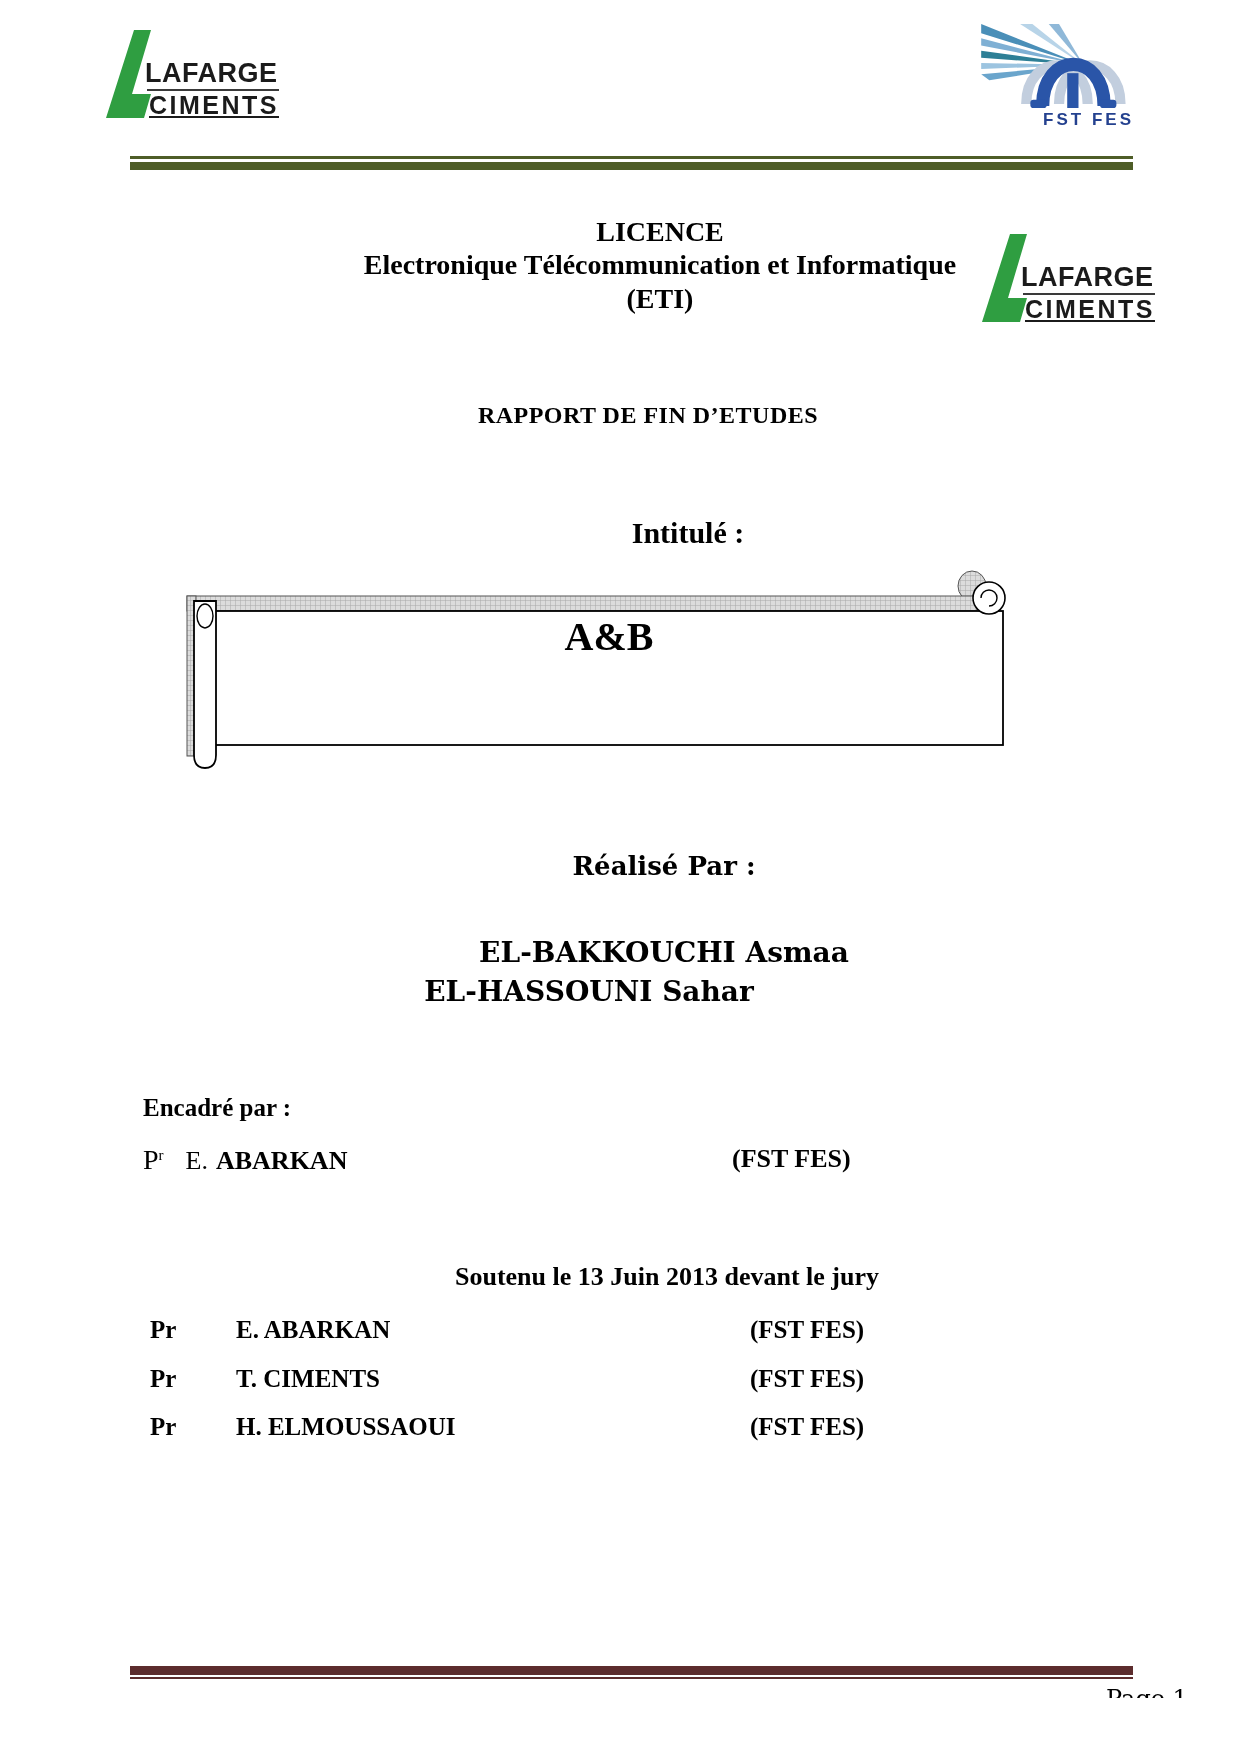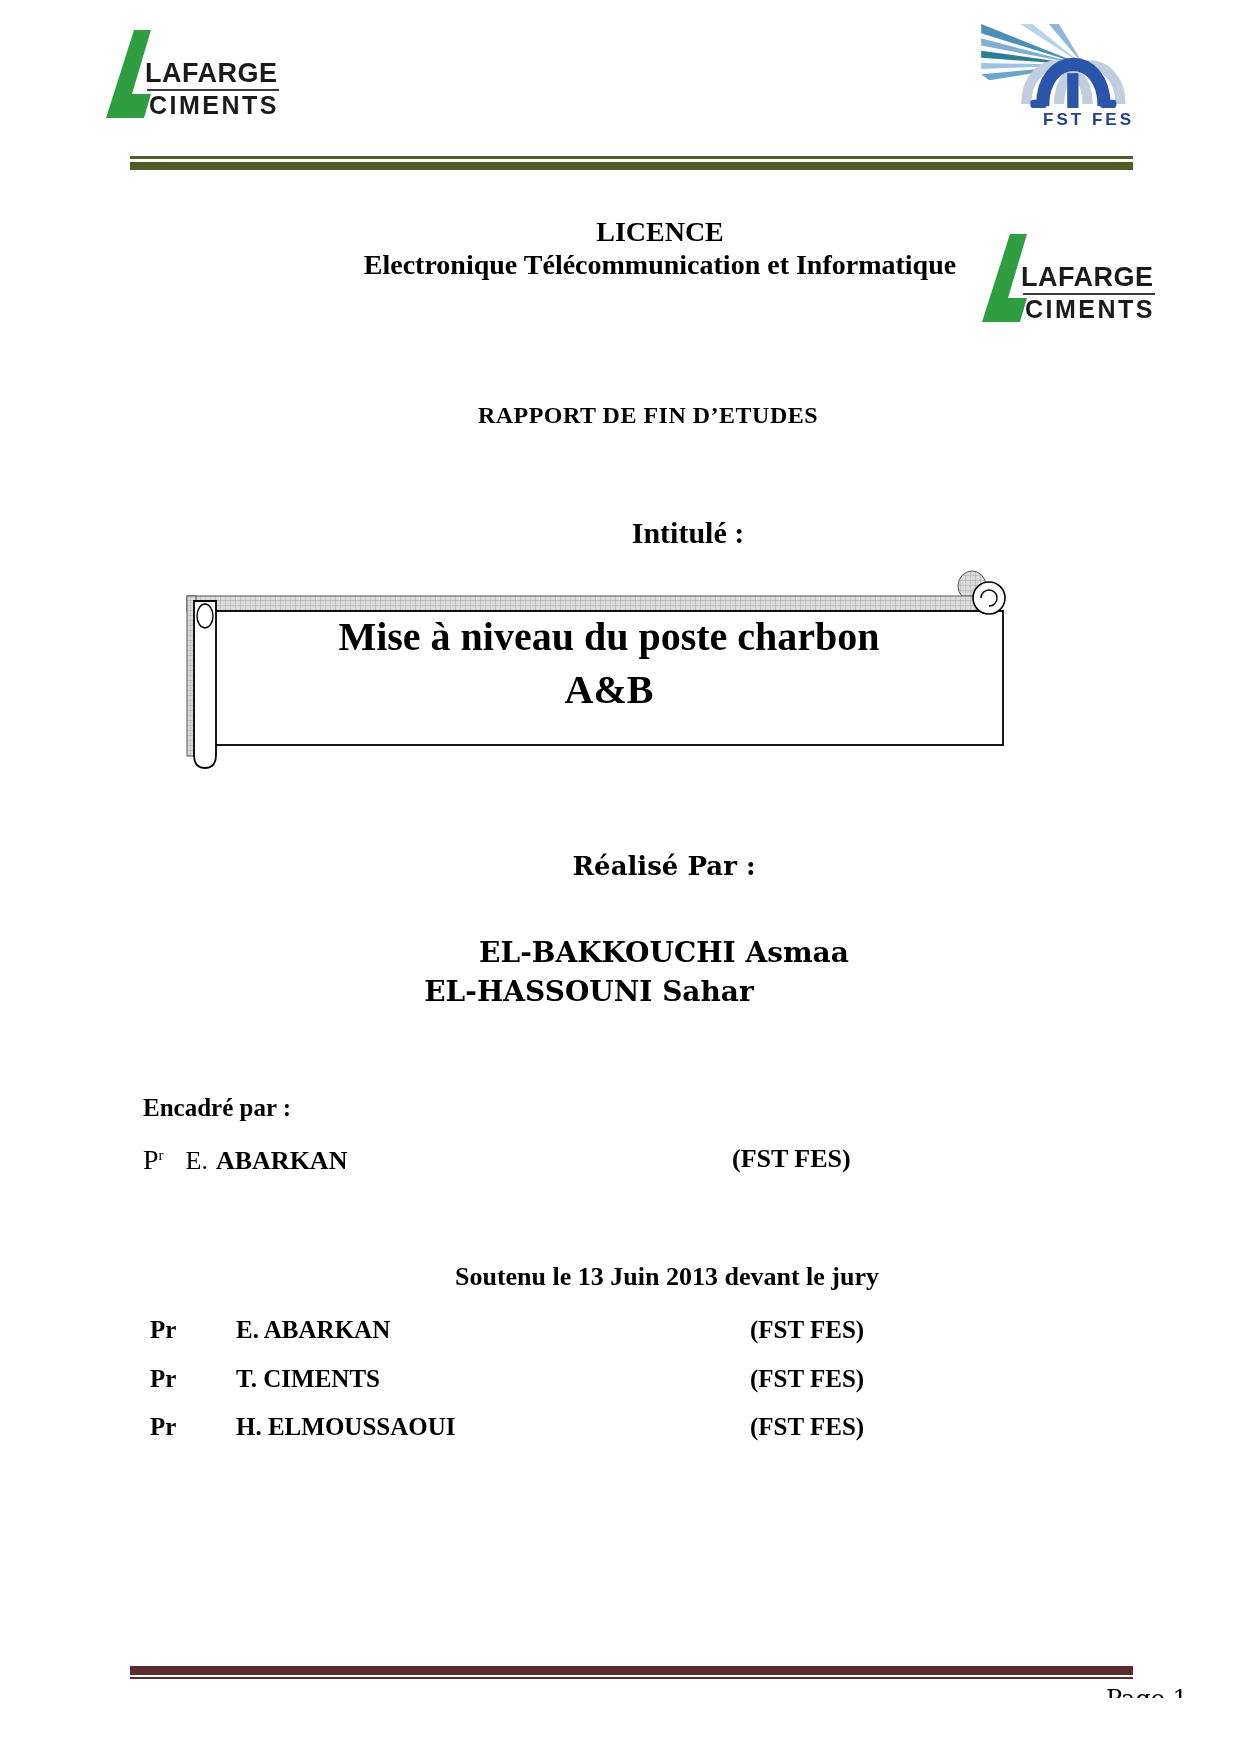--- a/index.html
+++ b/index.html
@@ -6,21 +6,21 @@
   .page{position:relative;width:1240px;height:1698px;background:#fff;
         font-family:"Liberation Serif",serif;color:#000;overflow:hidden;}
 
   
   .lafarge{position:absolute;display:flex;align-items:flex-start;background:#fff;z-index:5;}
   .lafarge-l{flex:0 0 auto;}
   .lafarge-text{margin-left:-7px;margin-top:30px;z-index:2;
         font-family:"Liberation Sans",sans-serif;font-weight:bold;color:#1b1b1b;line-height:1;}
   .lafarge-top{font-size:27px;letter-spacing:0.5px;}
   .lafarge-divider{height:0;border-top:2px solid #3a3a3a;margin:2px 0 2px 2px;}
-  .lafarge-bottom{font-size:25px;letter-spacing:2.5px;margin-left:4px;}
+  .lafarge-bottom{font-size:25px;letter-spacing:2.5px;margin-left:4px;text-decoration:underline;}
 
   .fst{position:absolute;left:980px;top:24px;width:156px;z-index:4;}
   .fst-caption{font-family:Liberation Sans, sans-serif;font-weight:bold;font-size:17px;
         color:#24418f;letter-spacing:3px;text-align:right;padding-right:2px;margin-top:-2px;}
 
   
   .running-title{position:absolute;left:86px;top:103px;width:1154px;text-align:center;
         font-size:29px;font-weight:bold;font-style:italic;letter-spacing:-1px;
         text-decoration:underline;}
   .olive-rule{position:absolute;left:130px;top:156px;width:1003px;}
@@ -105,20 +105,21 @@
   </div>
 
   <div class="olive-rule">
     <div class="olive-thin"></div>
       <div class="olive-gap"></div>
       <div class="olive-thick"></div>
   </div>
 
   <div class="cline specialty-line">Electronique Télécommunication et Informatique</div>
   <div class="cline licence-line">LICENCE</div>
+  <div class="cline eti-line">(ETI)</div>
 
   <div class="lafarge" style="left:982px;top:234px;">
     <svg class="lafarge-l" width="46" height="90" viewBox="0 0 46 90">
       <path d="M28 0 H45 L26 64 H45 L38 88 H0 Z" fill="#2f9e41"></path>
     </svg>
     <div class="lafarge-text">
       <div class="lafarge-top">LAFARGE</div>
       <div class="lafarge-divider"></div>
       <div class="lafarge-bottom">CIMENTS</div>
     </div>
@@ -138,21 +139,20 @@
     <ellipse cx="797" cy="26" rx="14" ry="15" fill="url(#sg)" stroke="#555" stroke-width="1"></ellipse>
     <rect x="12" y="36" width="790" height="15" fill="url(#sg)" stroke="#555" stroke-width="1"></rect>
     <rect x="12" y="36" width="9" height="160" fill="url(#sg)" stroke="#555" stroke-width="1"></rect>
     <rect x="38" y="51" width="790" height="134" fill="#ffffff" stroke="#000" stroke-width="1.8"></rect>
     <path d="M19 41 H41 V195 Q41 208 30 208 Q19 208 19 195 Z" fill="#fff" stroke="#000" stroke-width="1.8"></path>
     <ellipse cx="30" cy="56" rx="8" ry="12" fill="#fff" stroke="#000" stroke-width="1.4"></ellipse>
     <circle cx="814" cy="38" r="16" fill="#fff" stroke="#000" stroke-width="1.6"></circle>
     <path d="M806,38 a8,8 0 1,1 8,8" fill="none" stroke="#000" stroke-width="1.4"></path>
   </svg>
   <div class="scroll-title">
-    <div>Mise à niveau du poste charbon</div>
     <div>A&amp;B</div>
   </div>
 
   <div class="cline realise-line">Réalisé Par :</div>
   <div class="cline author1-line">EL-BAKKOUCHI Asmaa</div>
   <div class="cline author2-line">EL-HASSOUNI Sahar</div>
 
   <div class="encadre-label">Encadré par :</div>
   <div class="supervisor-row">
     <span class="sup-title">P</span><sup class="sup-sup">r</sup><span class="sup-initial">E.</span><span class="sup-name">ABARKAN</span>

